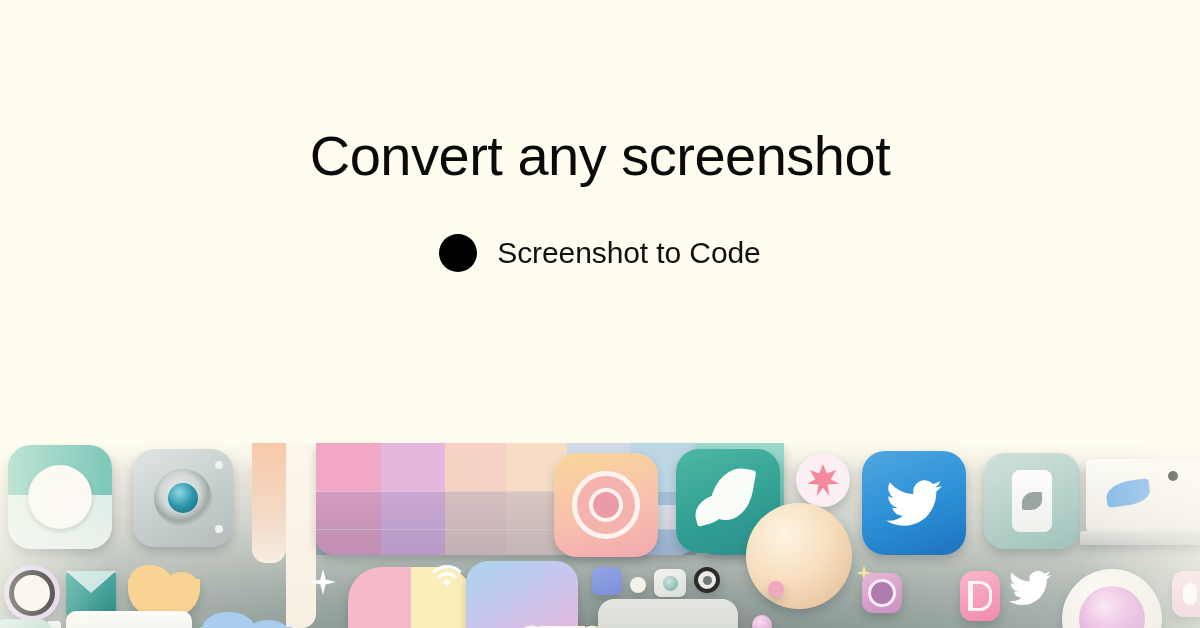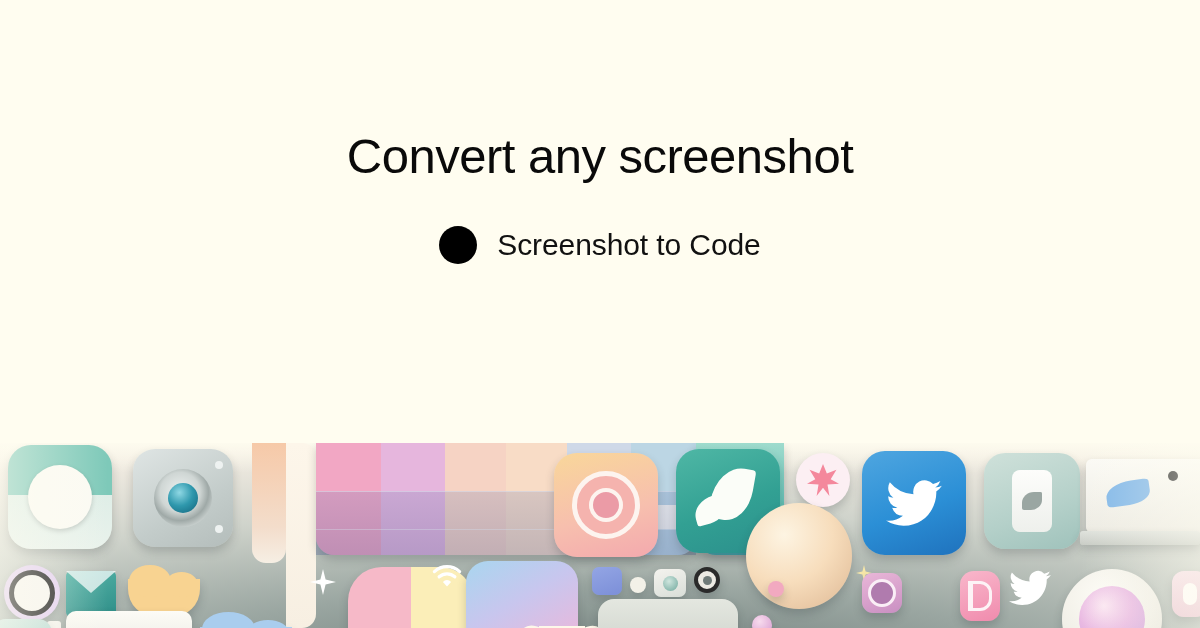--- a/index.html
+++ b/index.html
@@ -36,33 +36,33 @@
     justify-content: flex-start;
     padding-top: 110px;
     box-sizing: border-box;
     z-index: 5;
   }
 
   .headline {
     margin: 0;
     text-align: center;
     color: #0A0A0A;
-    font-size: 49px;
+    font-size: 56px;
     line-height: 92px;
     font-weight: 400;
     letter-spacing: -0.5px;
     white-space: nowrap;
   }
   .headline-line { display: block; }
 
   .brand-row {
     display: flex;
     align-items: center;
     gap: 20px;
-    margin-top: 24px;
+    margin-top: 32px;
   }
 
   .brand-dot {
     width: 38px;
     height: 38px;
     border-radius: 50%;
     background: #000000;
     flex: none;
   }
 

